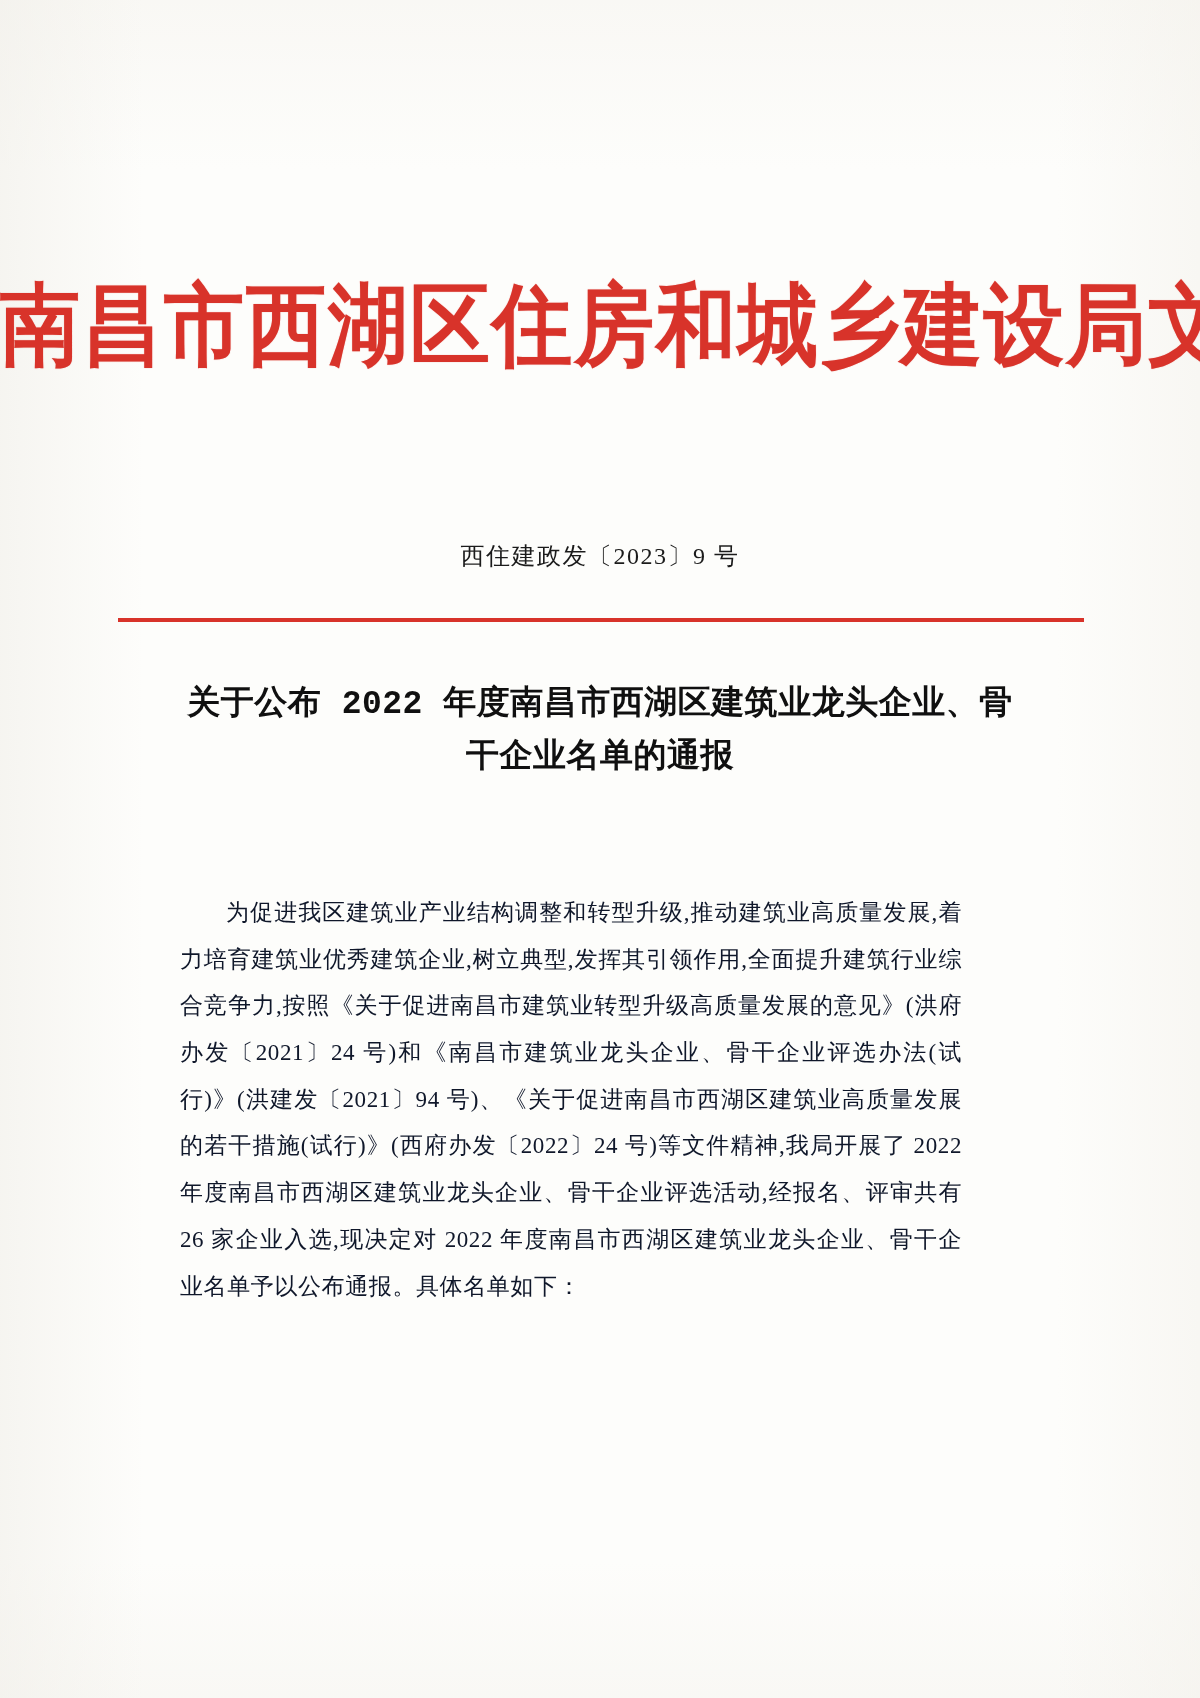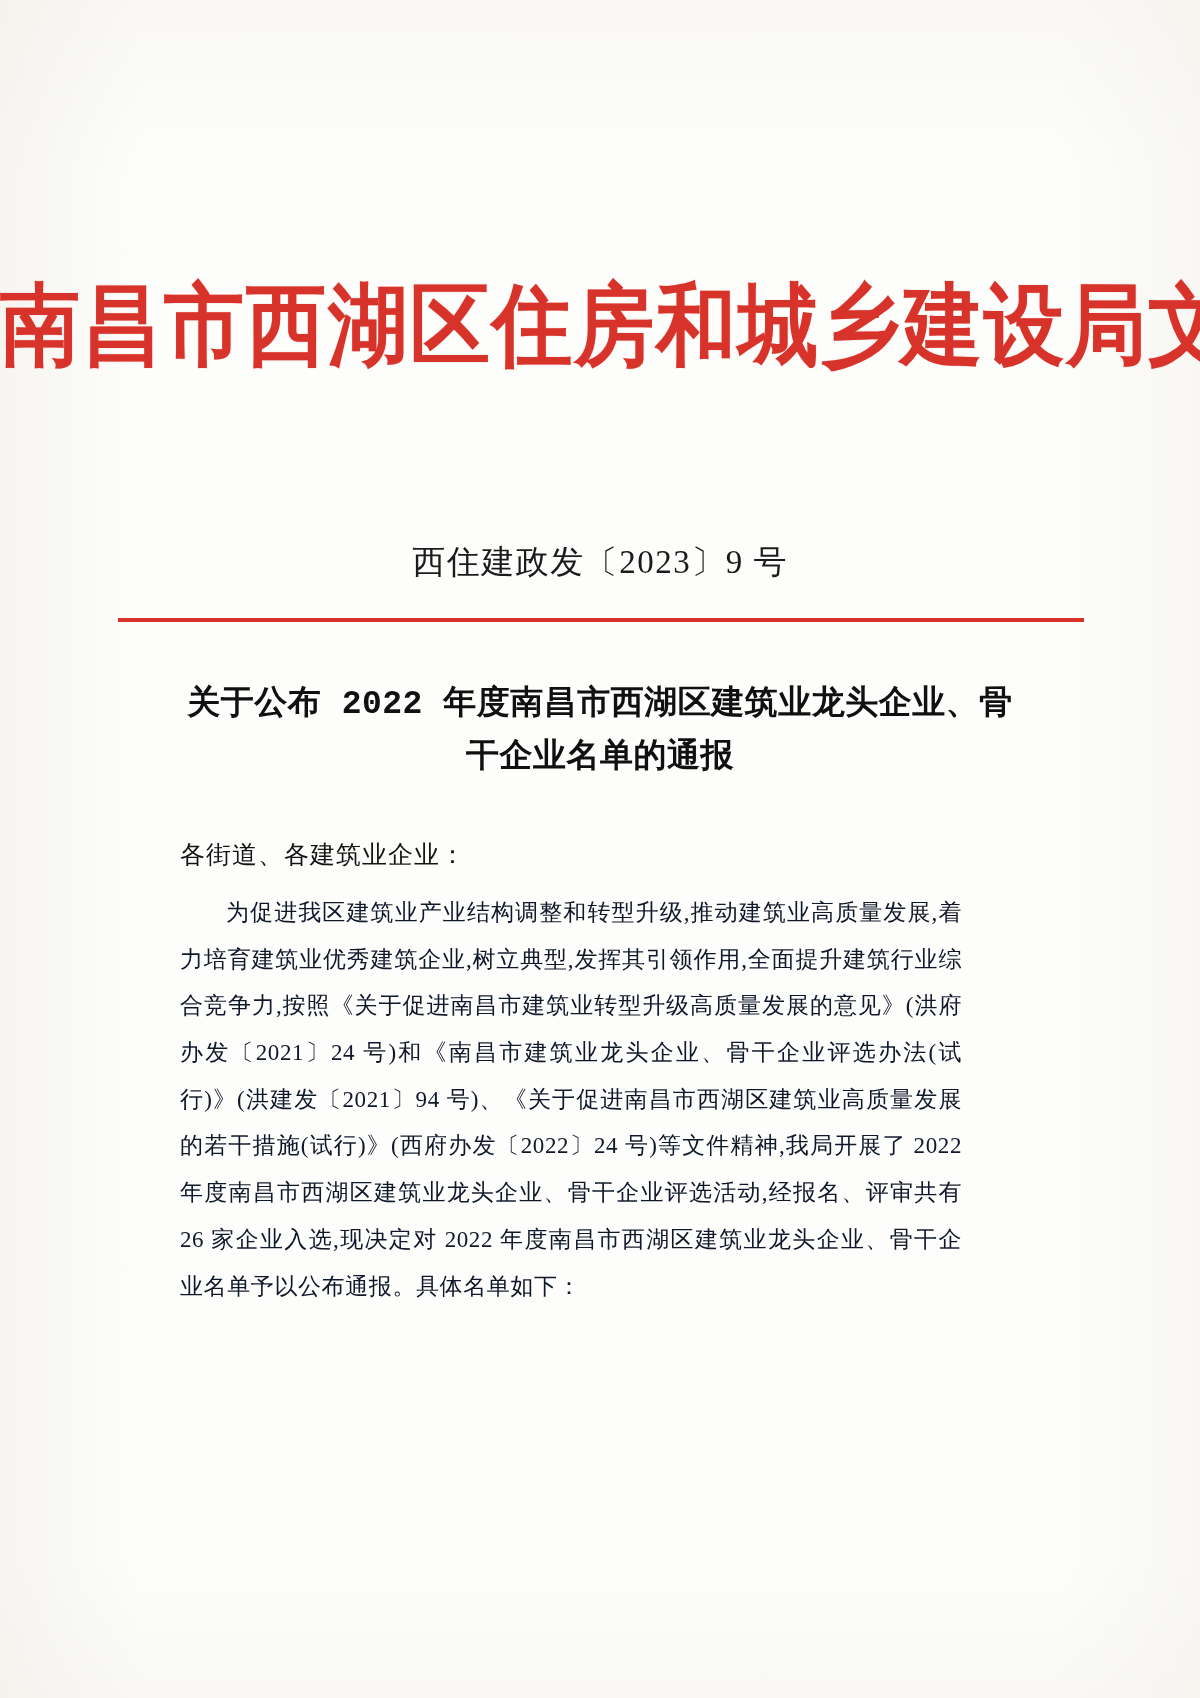--- a/index.html
+++ b/index.html
@@ -48,21 +48,21 @@
     text-shadow: 0 0 1px rgba(216,51,42,0.45);
     transform: scaleY(1.12);
     transform-origin: center top;
   }
   .doc-number {
     position: absolute;
     top: 540px;
     left: 0;
     width: 1200px;
     text-align: center;
-    font-size: 33px;
+    font-size: 24px;
     letter-spacing: 1.5px;
     color: #1b1b1b;
     font-family: "Liberation Serif", "DejaVu Serif", serif;
   }
   .red-rule {
     position: absolute;
     top: 618px;
     left: 118px;
     width: 966px;
     height: 4px;
@@ -115,19 +115,18 @@
   <div class="paper-tint"></div>
 
   <div class="masthead">南昌市西湖区住房和城乡建设局文件</div>
 
   <div class="doc-number">西住建政发〔2023〕9 号</div>
 
   <div class="red-rule"></div>
 
   <div class="doc-title">关于公布 2022 年度南昌市西湖区建筑业龙头企业、骨干企业名单的通报</div>
 
-  <div class="salutation">各街道、各建筑业企业：</div>
 
   <div class="body-text">
     <p>为促进我区建筑业产业结构调整和转型升级,推动建筑业高质量发展,着力培育建筑业优秀建筑企业,树立典型,发挥其引领作用,全面提升建筑行业综合竞争力,按照《关于促进南昌市建筑业转型升级高质量发展的意见》(洪府办发〔2021〕24 号)和《南昌市建筑业龙头企业、骨干企业评选办法(试行)》(洪建发〔2021〕94 号)、《关于促进南昌市西湖区建筑业高质量发展的若干措施(试行)》(西府办发〔2022〕24 号)等文件精神,我局开展了 2022 年度南昌市西湖区建筑业龙头企业、骨干企业评选活动,经报名、评审共有 26 家企业入选,现决定对 2022 年度南昌市西湖区建筑业龙头企业、骨干企业名单予以公布通报。具体名单如下：</p>
   </div>
 
 </div>
 
 </body></html>

